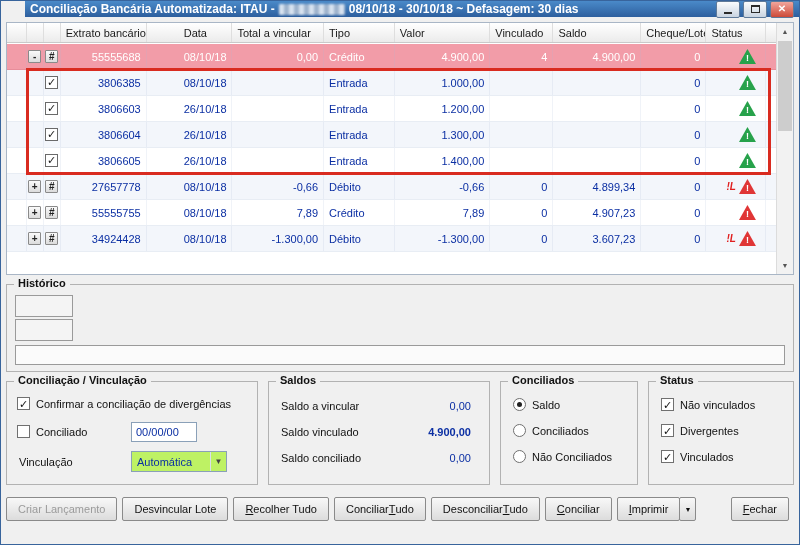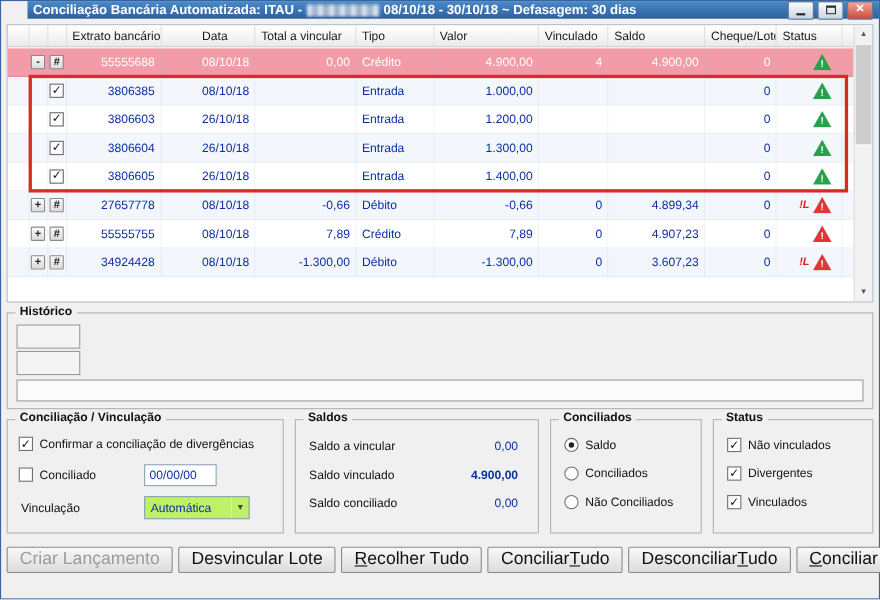--- a/index.html
+++ b/index.html
@@ -96,21 +96,21 @@
   .srow { position: absolute; left: 12px; right: 18px; height: 16px; display: flex; align-items: center; }
   .srow.s0 { top: 16px; } .srow.s1 { top: 42px; } .srow.s2 { top: 68px; }
   .sval { margin-left: auto; color: #0b2fa3; }
   .sval.bold { font-weight: bold; }
 
   .o0 { left: 12px; top: 16px; } .o1 { left: 12px; top: 42px; } .o2 { left: 12px; top: 68px; }
 
   
   .btnrow { display: flex; align-items: center; }
   .btn { height: 24px; padding: 0 11px; background: linear-gradient(#f8f8f8, #dcdcdc); border: 1px solid #8a8a8a; border-radius: 2px;
-         font-size: 16px; color: #111; display: flex; align-items: center; justify-content: center; margin-right: 5px;
+         font-size: 11px; color: #111; display: flex; align-items: center; justify-content: center; margin-right: 5px;
          font-family: "Liberation Sans", sans-serif; white-space: nowrap; }
   .btn.disabled { color: #9b9b9b; }
   .btn u { text-decoration: underline; }
   .split { display: flex; margin-right: 5px; }
   .split .btn { margin-right: 0; }
   .split .arrow-btn { width: 17px; padding: 0; margin-left: -1px; font-size: 7px; }
 </style>
 </head>
 <body>
 

